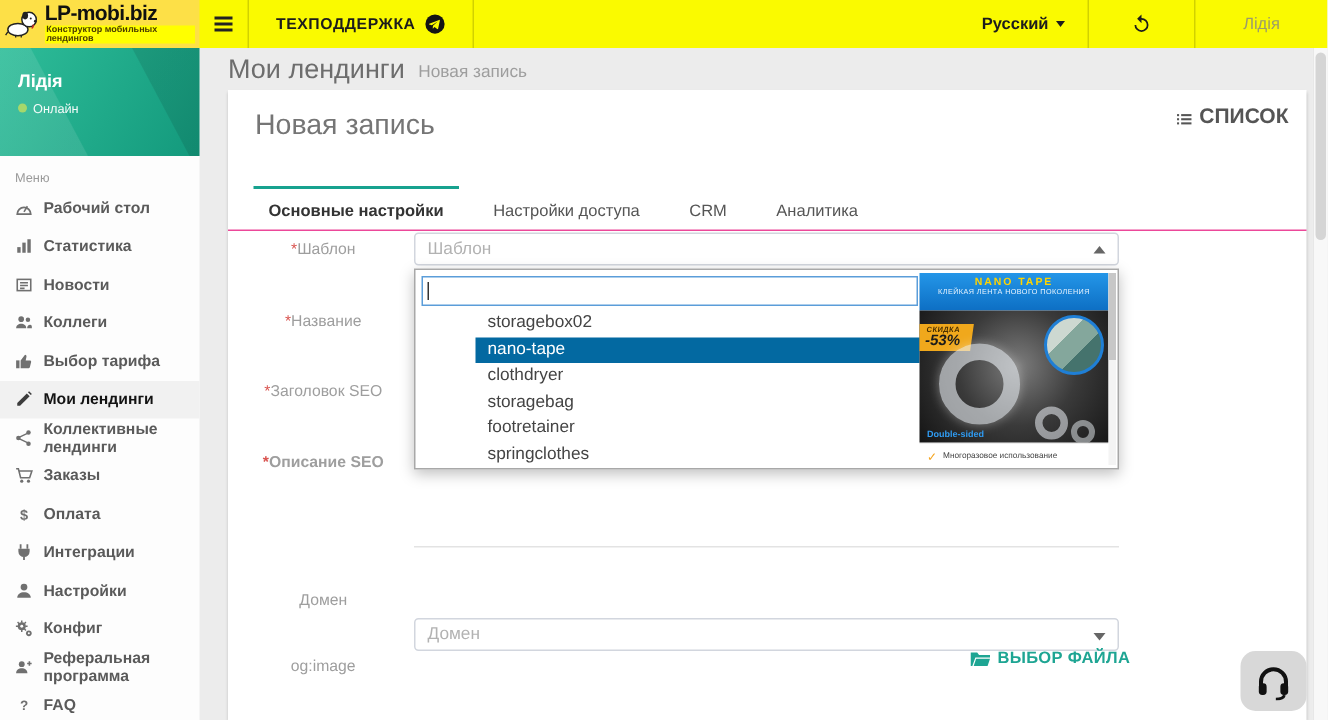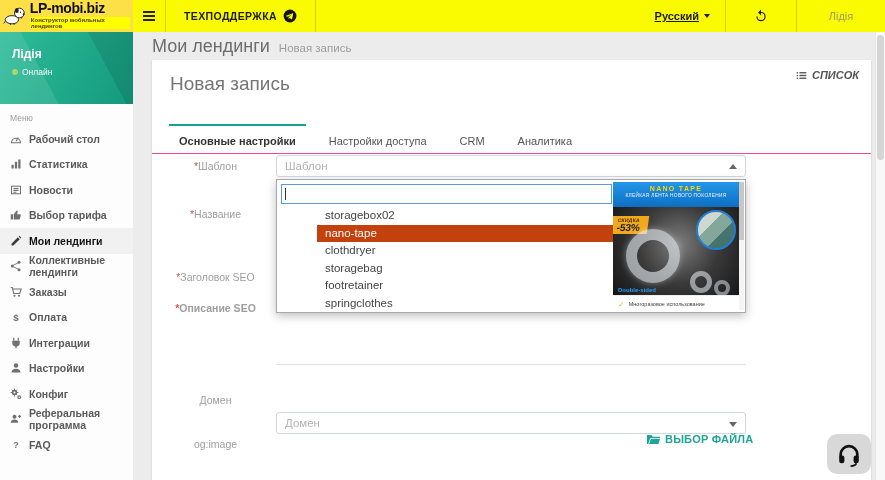--- a/index.html
+++ b/index.html
@@ -13,21 +13,21 @@
   .logo-text { margin-left:3px; line-height:1; }
   .logo-title { font-size:14px; font-weight:800; color:#101010; letter-spacing:-0.4px; }
   .logo-subtitle { display:inline-block; margin-top:1px; font-size:6px; font-weight:700; color:#4a3b00; background:#ffff00; padding:0 1px; }
   .tb-sect { display:flex; align-items:center; justify-content:center; }
   .tb-border-r { border-right:1px solid rgba(0,0,0,0.16); }
   .tb-border-l { border-left:1px solid rgba(0,0,0,0.16); }
   .hamburger { width:33px; cursor:pointer; }
   .hamburger .bars span { display:block; width:12px; height:2px; background:#222; margin:2px 0; }
   .support { width:150px; gap:6px; font-size:10.5px; font-weight:700; color:#1c1c1c; letter-spacing:0.4px; cursor:pointer; }
   .tb-spacer { flex:1; }
-  .lang { padding:0 15px; gap:5px; font-size:11px; font-weight:700; color:#1c1c1c; cursor:pointer;text-decoration:underline; }
+  .lang { padding:0 15px; gap:5px; font-size:11px; font-weight:700; color:#1c1c1c; cursor:pointer; }
   .caret-dn { width:0; height:0; border-left:3.5px solid transparent; border-right:3.5px solid transparent; border-top:4px solid #1c1c1c; }
   .refresh { width:72px; cursor:pointer; }
   .tb-user { width:88px; font-size:11px; color:#9c9c6a; cursor:pointer; }
 
   
   .sidebar { position:absolute; left:0; top:32px; width:133px; height:448px; background:#fdfdfd; z-index:20; }
   .side-header { height:72px; padding:15px 12px 0;
     background:
       linear-gradient(62deg, rgba(255,255,255,0.10) 34%, rgba(255,255,255,0) 34.5%),
       linear-gradient(242deg, rgba(0,0,0,0.10) 26%, rgba(0,0,0,0) 26.5%),
@@ -43,21 +43,21 @@
   .menu-item.active { background:#f1f1f1; color:#131313; font-weight:700; }
   .menu-item.active svg { color:#3c3c3c; }
 
   
   .breadcrumb { position:absolute; left:133px; top:32px; right:0; height:28px; display:flex; align-items:center; gap:9px; padding-left:19px; }
   .bc-title { font-size:18px; font-weight:400; color:#6d6d6d; }
   .bc-sub { font-size:11.5px; color:#9e9e9e; position:relative; top:2px; }
 
   
   .card { position:absolute; left:152px; top:60px; width:719px; height:420px; background:#fff; box-shadow:0 1px 2px rgba(0,0,0,0.18); z-index:10; }
-  .list-btn { position:absolute; top:9px; right:12px; display:flex; align-items:flex-end; gap:5px; font-size:11px; font-weight:700; color:#555; cursor:pointer;font-style:italic; }
+  .list-btn { position:absolute; top:9px; right:12px; display:flex; align-items:flex-end; gap:5px; font-size:14px; font-weight:700; color:#555; cursor:pointer; }
   .list-btn svg { width:11px; height:11px; color:#555; }
   .card-title { position:absolute; top:13px; left:18px; font-size:19px; font-weight:400; color:#757575; }
   .tabs { position:absolute; top:64px; left:0; right:0; height:30px; border-bottom:1px solid #ec4899; display:flex; padding-left:17px; }
   .tab { padding:9px 10px 0; margin-right:13px; font-size:11px; color:#555; border-top:2px solid transparent; cursor:pointer; white-space:nowrap; }
   .tab.active { border-top-color:#17a28f; color:#333; font-weight:700; }
 
   
   .f-label { position:absolute; left:0; width:127px; text-align:center; font-size:10.5px; color:#9e9e9e; }
   .f-label .req { color:#d9534f; }
   .ctrl { position:absolute; left:124px; width:470px; }
@@ -68,21 +68,21 @@
   .og-input { width:350px; height:20px; border-bottom:1px solid #dcdcdc; font-size:12px; color:#a9a9a9; display:flex; align-items:center; cursor:text; }
   .file-btn { position:absolute; left:495px; top:373px; display:flex; align-items:center; gap:5px; font-size:11px; font-weight:700; color:#1ea593; letter-spacing:0.2px; cursor:pointer; }
   .file-btn svg { width:13px; height:11px; }
 
   
   .dropdown { position:absolute; left:124px; top:119px; width:470px; height:134px; background:#fff; border:1px solid #a8a8a8; box-shadow:0 3px 9px rgba(0,0,0,0.25); z-index:15; }
   .dd-search { position:absolute; left:4px; top:4px; width:331px; height:20px; border:1px solid #5b9dd9; background:#fff; cursor:text; }
   .dd-caret { position:absolute; left:3px; top:3px; width:1px; height:12px; background:#333; }
   .dd-options { position:absolute; left:0; top:27px; width:336px;padding-left:40px; }
   .dd-option { height:17.6px; line-height:17.6px; padding-left:8px; font-size:11.5px; color:#444; cursor:pointer; white-space:nowrap; }
-  .dd-option.selected { background:#c2410c; color:#fff; }
+  .dd-option.selected { background:#0369a1; color:#fff; }
   .dd-scroll { position:absolute; right:1px; top:2px; width:5px; height:128px; background:#f4f4f4; }
   .dd-thumb { width:5px; height:58px; background:#c7c7c7; cursor:pointer; }
 
   
   .dd-preview { position:absolute; left:336px; top:2px; width:126px; height:130px; }
   .pv-header { height:25px; background:linear-gradient(180deg,#2496e8,#0d6fc4); text-align:center; padding-top:3px; }
   .pv-title { font-size:7px; font-weight:800; color:#ffd400; letter-spacing:1.3px; }
   .pv-sub { font-size:4.8px; color:#e9f4ff; letter-spacing:0.3px; margin-top:1px; }
   .pv-body { position:relative; height:88px; background:radial-gradient(circle at 52% 42%, #7d7d7d 0%, #3a3a3a 48%, #141414 100%); overflow:hidden; }
   .pv-badge { position:absolute; left:-2px; top:9px; background:#f0a81c; padding:1px 8px 2px 6px; transform:skewX(-8deg); }
@@ -178,20 +178,29 @@
     </li>
     <li class="menu-item">
       <svg viewBox="0 0 16 16" fill="none" stroke="currentColor" stroke-width="1.4">
           <rect x="2" y="3" width="12" height="10"></rect>
           <path d="M4.5 6h7M4.5 8.5h7M4.5 11h4"></path>
         </svg>
       <span>Новости</span>
     </li>
     <li class="menu-item">
       <svg viewBox="0 0 16 16" fill="currentColor">
+          <circle cx="5.5" cy="5" r="2.5"></circle>
+          <circle cx="11.5" cy="5.5" r="2"></circle>
+          <path d="M1 13c0-2.5 2-4 4.5-4S10 10.5 10 13z"></path>
+          <path d="M10.8 13c0-1.8 1-3 2.7-3 1.2 0 1.5.8 1.5 3z"></path>
+        </svg>
+      <span>Коллеги</span>
+    </li>
+    <li class="menu-item">
+      <svg viewBox="0 0 16 16" fill="currentColor">
           <rect x="1" y="7" width="3" height="7"></rect>
           <path d="M5 14h6.5c1 0 1.6-.5 1.8-1.4l1-4C14.6 7.6 14 7 13 7H9.5l.7-3.2C10.4 2.8 9.8 2 8.9 2L5 7z"></path>
         </svg>
       <span>Выбор тарифа</span>
     </li>
     <li class="menu-item active">
       <svg viewBox="0 0 16 16" fill="currentColor">
           <path d="M2 11.5L10.5 3 13 5.5 4.5 14H2z"></path>
           <path d="M11.5 2L14 4.5l1-1L12.5 1z"></path>
         </svg>
@@ -282,21 +291,21 @@
 
   <div class="tabs">
     <div class="tab active">Основные настройки</div>
     <div class="tab">Настройки доступа</div>
     <div class="tab">CRM</div>
     <div class="tab">Аналитика</div>
   </div>
 
   <div class="f-label" style="top:100px;"><span class="req">*</span><span>Шаблон</span></div>
   <div class="f-label" style="top:148px;"><span class="req">*</span><span>Название</span></div>
-  <div class="f-label" style="top:195px;margin-top:16px;"><span class="req">*</span><span>Заголовок SEO</span></div>
+  <div class="f-label" style="top:195px;"><span class="req">*</span><span>Заголовок SEO</span></div>
   <div class="f-label" style="top:242px;font-weight:bold;"><span class="req">*</span><span>Описание SEO</span></div>
   <div class="f-label" style="top:334px;">Домен</div>
   <div class="f-label" style="top:378px;">og:image</div>
 
   <div class="ctrl select-box" style="top:95px;">
     <span>Шаблон</span>
     <span class="sel-caret-up"></span>
   </div>
   <div class="ctrl hidden-underline" style="top:145px;"></div>
   <div class="ctrl hidden-underline" style="top:192px;"></div>

